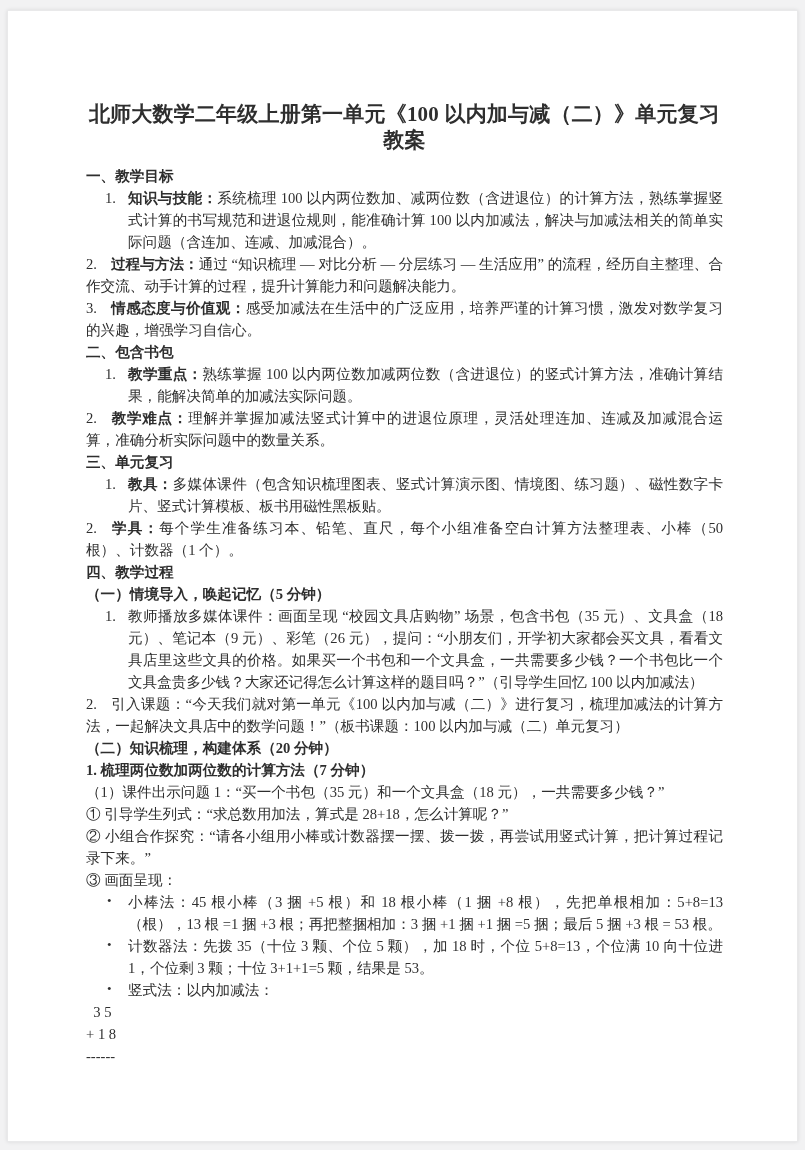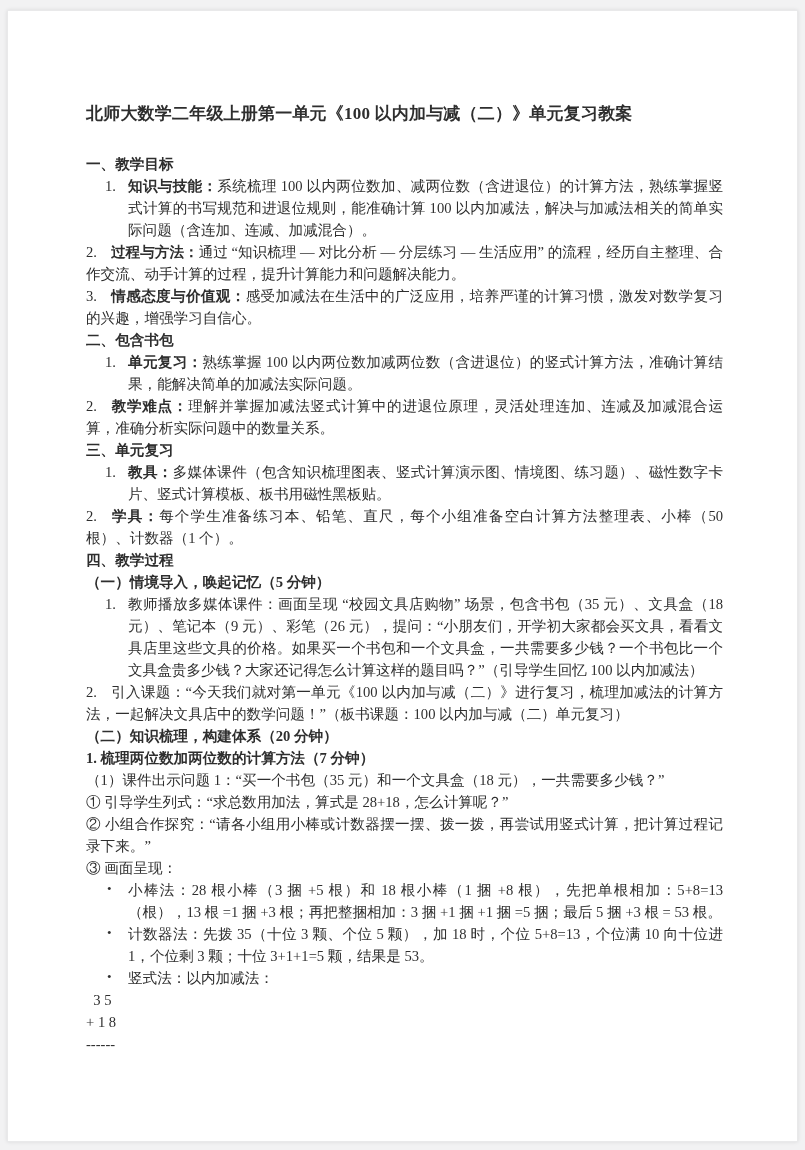--- a/index.html
+++ b/index.html
@@ -14,24 +14,25 @@
     width: 791px;
     height: 1132px;
     margin: 10px auto 8px;
     background: #ffffff;
     border: 1px solid #e9e9ea;
     box-shadow: 0 0 4px rgba(0,0,0,0.10);
     padding: 90px 74px 0 78px;
     overflow: hidden;
   }
   .doc-title {
-    font-size: 17px;
+    font-size: 21px;
     font-weight: bold;
+    text-align: center;
     line-height: 26px;
-    margin-bottom: 26px;
+    margin-bottom: 12px;
     letter-spacing: 0.2px;
   }
   .doc-body > div {
     font-size: 14.6px;
     line-height: 22px;
     text-align: justify;
   }
   .h2, .h3 { font-weight: bold; text-align: right; }
   .para { }
   .item-indent { padding-left: 42px; position: relative; }
@@ -46,35 +47,35 @@
 <body>
 
 <div class="page">
   <div class="doc-title">北师大数学二年级上册第一单元《100 以内加与减（二）》单元复习教案</div>
   <div class="doc-body" id="doc-body">
       <div class="h2">一、教学目标</div>
       <div class="item-indent"><span class="marker">1.</span><span class="lead">知识与技能：</span><span>系统梳理 100 以内两位数加、减两位数（含进退位）的计算方法，熟练掌握竖式计算的书写规范和进退位规则，能准确计算 100 以内加减法，解决与加减法相关的简单实际问题（含连加、连减、加减混合）。</span></div>
       <div class="item-flush"><span class="marker">2.</span><span class="lead">过程与方法：</span><span>通过 “知识梳理 — 对比分析 — 分层练习 — 生活应用” 的流程，经历自主整理、合作交流、动手计算的过程，提升计算能力和问题解决能力。</span></div>
       <div class="item-flush"><span class="marker">3.</span><span class="lead">情感态度与价值观：</span><span>感受加减法在生活中的广泛应用，培养严谨的计算习惯，激发对数学复习的兴趣，增强学习自信心。</span></div>
       <div class="h2">二、包含书包</div>
-      <div class="item-indent"><span class="marker">1.</span><span class="lead">单元复习：</span><span>熟练掌握 100 以内两位数加减两位数（含进退位）的竖式计算方法，准确计算结果，能解决简单的加减法实际问题。</span></div>
+      <div class="item-indent"><span class="marker">1.</span><span class="lead">教学重点：</span><span>熟练掌握 100 以内两位数加减两位数（含进退位）的竖式计算方法，准确计算结果，能解决简单的加减法实际问题。</span></div>
       <div class="item-flush"><span class="marker">2.</span><span class="lead">教学难点：</span><span>理解并掌握加减法竖式计算中的进退位原理，灵活处理连加、连减及加减混合运算，准确分析实际问题中的数量关系。</span></div>
       <div class="h2">三、单元复习</div>
       <div class="item-indent"><span class="marker">1.</span><span class="lead">教具：</span><span>多媒体课件（包含知识梳理图表、竖式计算演示图、情境图、练习题）、磁性数字卡片、竖式计算模板、板书用磁性黑板贴。</span></div>
       <div class="item-flush"><span class="marker">2.</span><span class="lead">学具：</span><span>每个学生准备练习本、铅笔、直尺，每个小组准备空白计算方法整理表、小棒（50 根）、计数器（1 个）。</span></div>
       <div class="h2">四、教学过程</div>
       <div class="h3">（一）情境导入，唤起记忆（5 分钟）</div>
       <div class="item-indent"><span class="marker">1.</span><span>教师播放多媒体课件：画面呈现 “校园文具店购物” 场景，包含书包（35 元）、文具盒（18 元）、笔记本（9 元）、彩笔（26 元），提问：“小朋友们，开学初大家都会买文具，看看文具店里这些文具的价格。如果买一个书包和一个文具盒，一共需要多少钱？一个书包比一个文具盒贵多少钱？大家还记得怎么计算这样的题目吗？”（引导学生回忆 100 以内加减法）</span></div>
       <div class="item-flush"><span class="marker">2.</span><span>引入课题：“今天我们就对第一单元《100 以内加与减（二）》进行复习，梳理加减法的计算方法，一起解决文具店中的数学问题！”（板书课题：100 以内加与减（二）单元复习）</span></div>
       <div class="h3">（二）知识梳理，构建体系（20 分钟）</div>
       <div class="h3">1. 梳理两位数加两位数的计算方法（7 分钟）</div>
       <div class="para">（1）课件出示问题 1：“买一个书包（35 元）和一个文具盒（18 元），一共需要多少钱？”</div>
       <div class="para">① 引导学生列式：“求总数用加法，算式是 28+18，怎么计算呢？”</div>
       <div class="para">② 小组合作探究：“请各小组用小棒或计数器摆一摆、拨一拨，再尝试用竖式计算，把计算过程记录下来。”</div>
       <div class="para">③ 画面呈现：</div>
-      <div class="bullet"><span class="marker">•</span><span>小棒法：28 根小棒（3 捆 +5 根）和 18 根小棒（1 捆 +8 根），先把单根相加：5+8=13（根），13 根 =1 捆 +3 根；再把整捆相加：3 捆 +1 捆 +1 捆 =5 捆；最后 5 捆 +3 根 = 53 根。</span></div>
+      <div class="bullet"><span class="marker">•</span><span>小棒法：45 根小棒（3 捆 +5 根）和 18 根小棒（1 捆 +8 根），先把单根相加：5+8=13（根），13 根 =1 捆 +3 根；再把整捆相加：3 捆 +1 捆 +1 捆 =5 捆；最后 5 捆 +3 根 = 53 根。</span></div>
       <div class="bullet"><span class="marker">•</span><span>计数器法：先拨 35（十位 3 颗、个位 5 颗），加 18 时，个位 5+8=13，个位满 10 向十位进 1，个位剩 3 颗；十位 3+1+1=5 颗，结果是 53。</span></div>
       <div class="bullet"><span class="marker">•</span><span>竖式法：以内加减法：</span></div>
       <div class="verse">  3 5</div>
       <div class="verse">+ 1 8</div>
       <div class="verse">------</div>
     </div>
 </div>
 
 </body></html>

